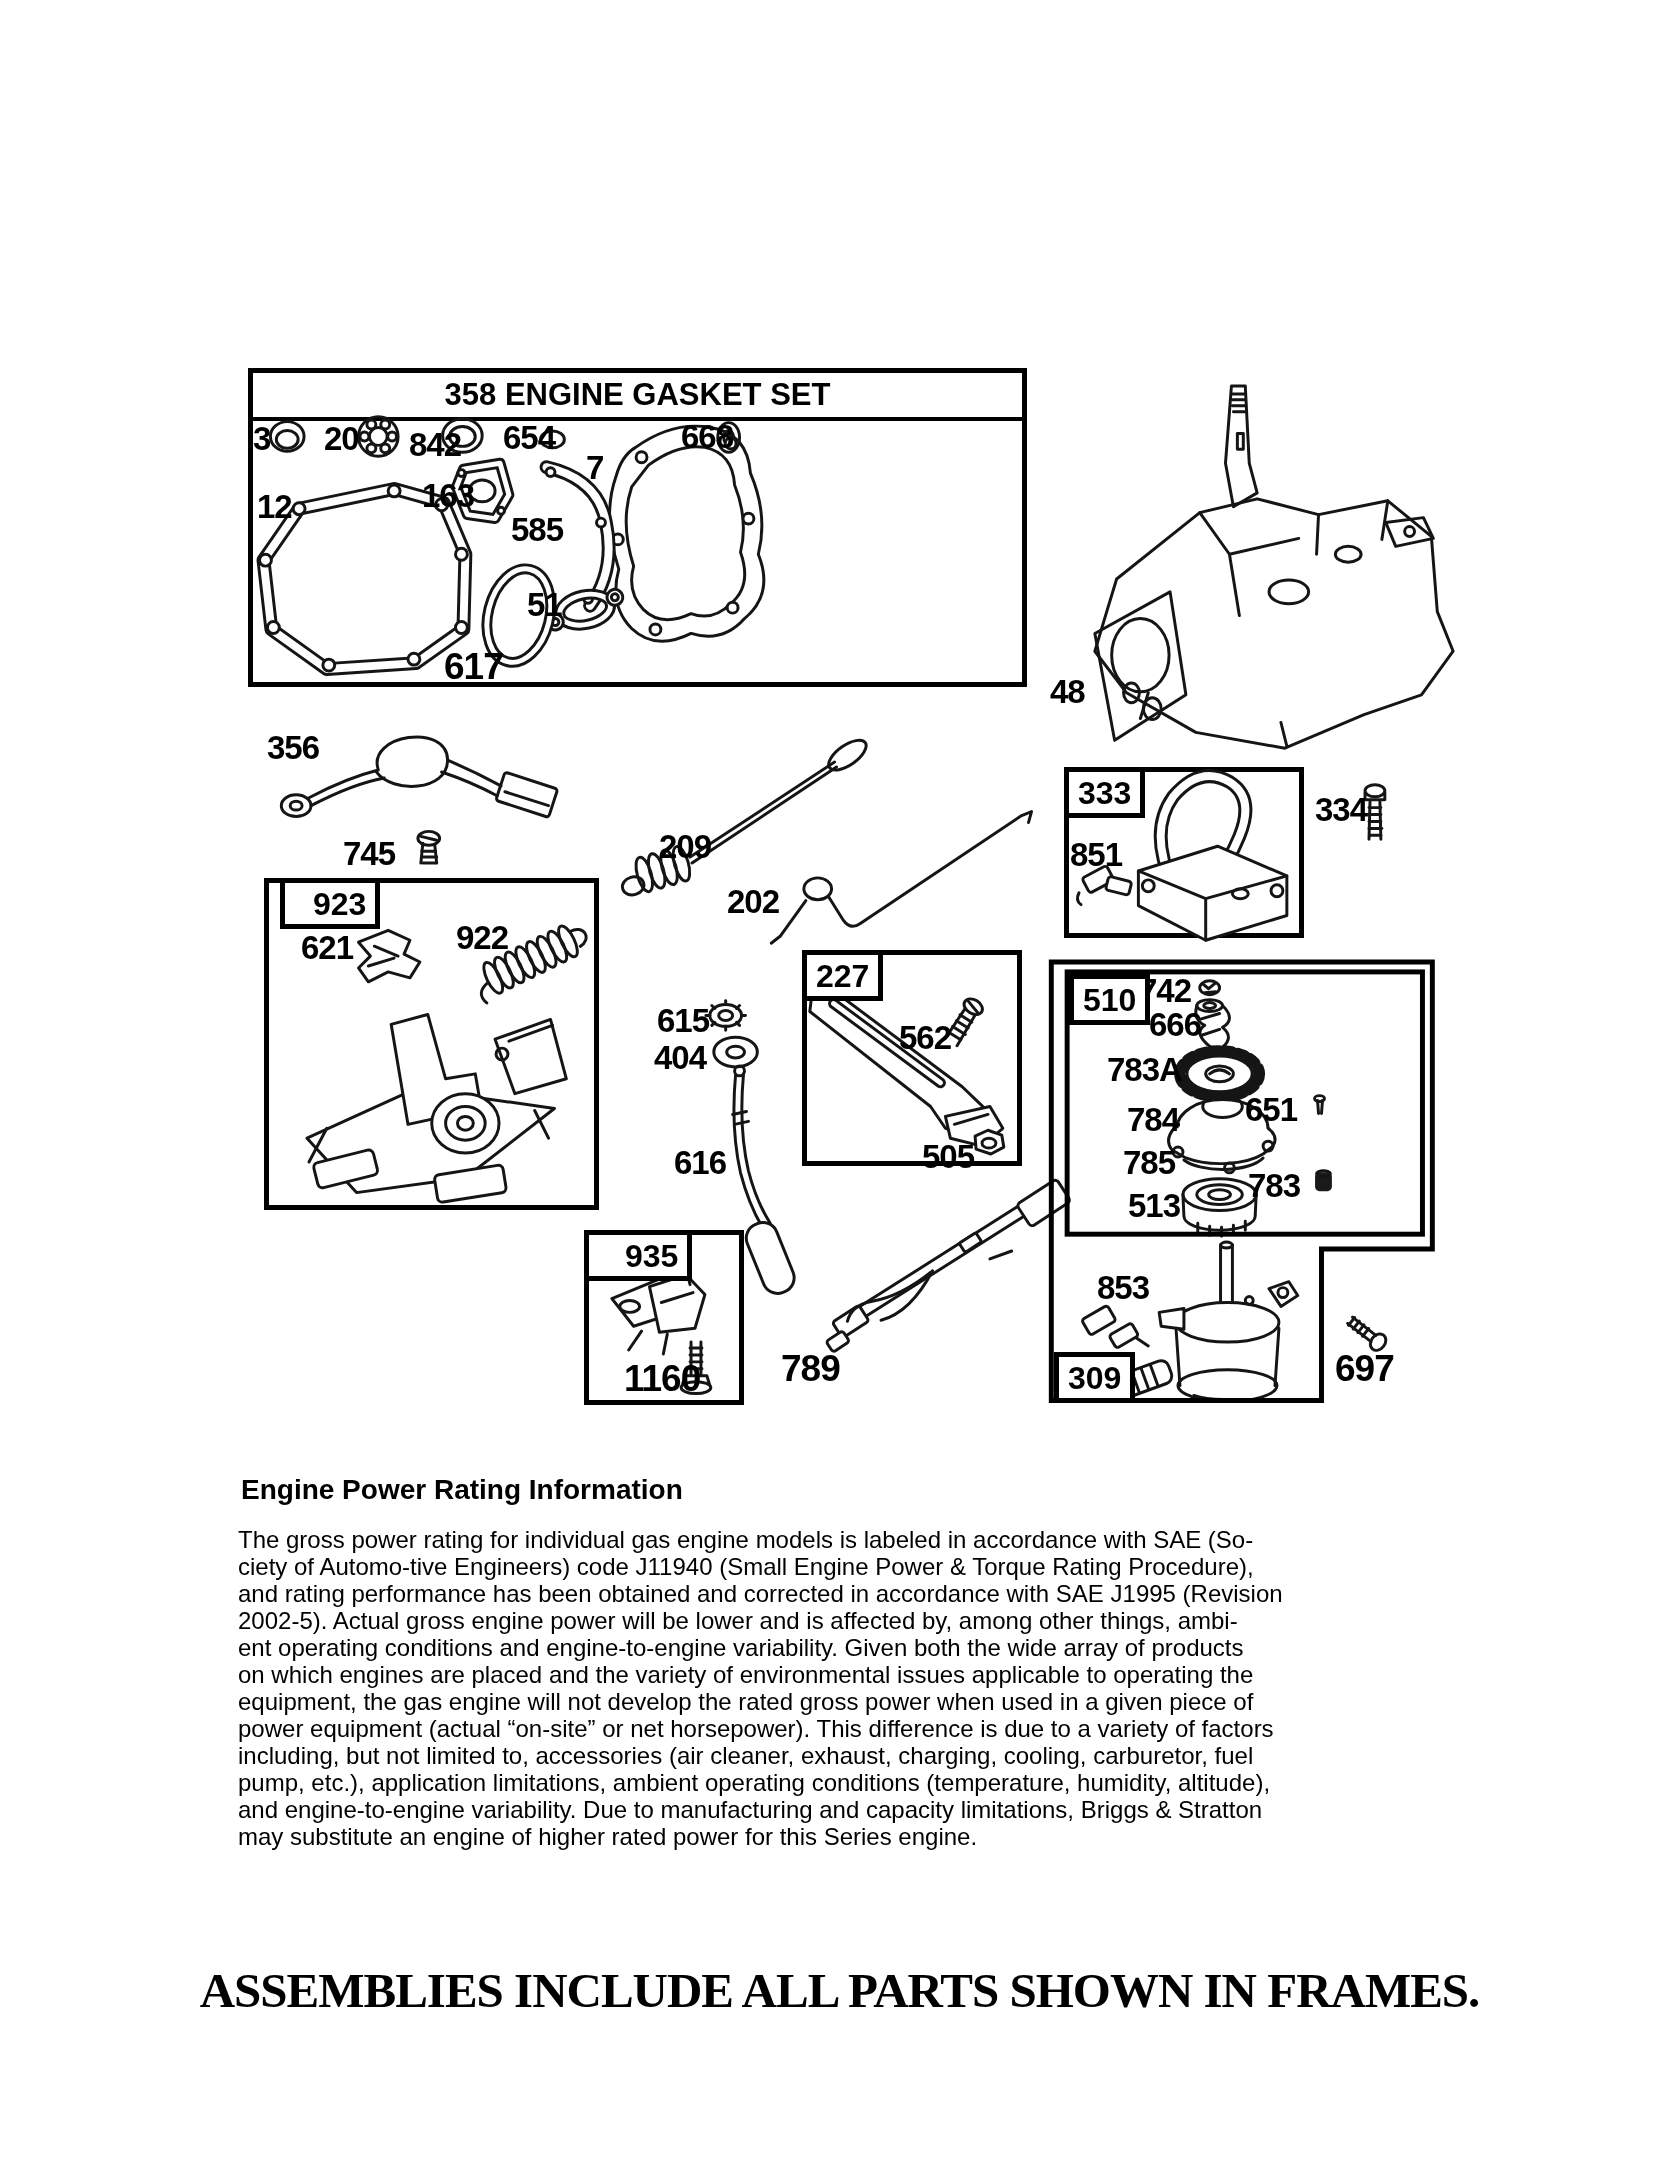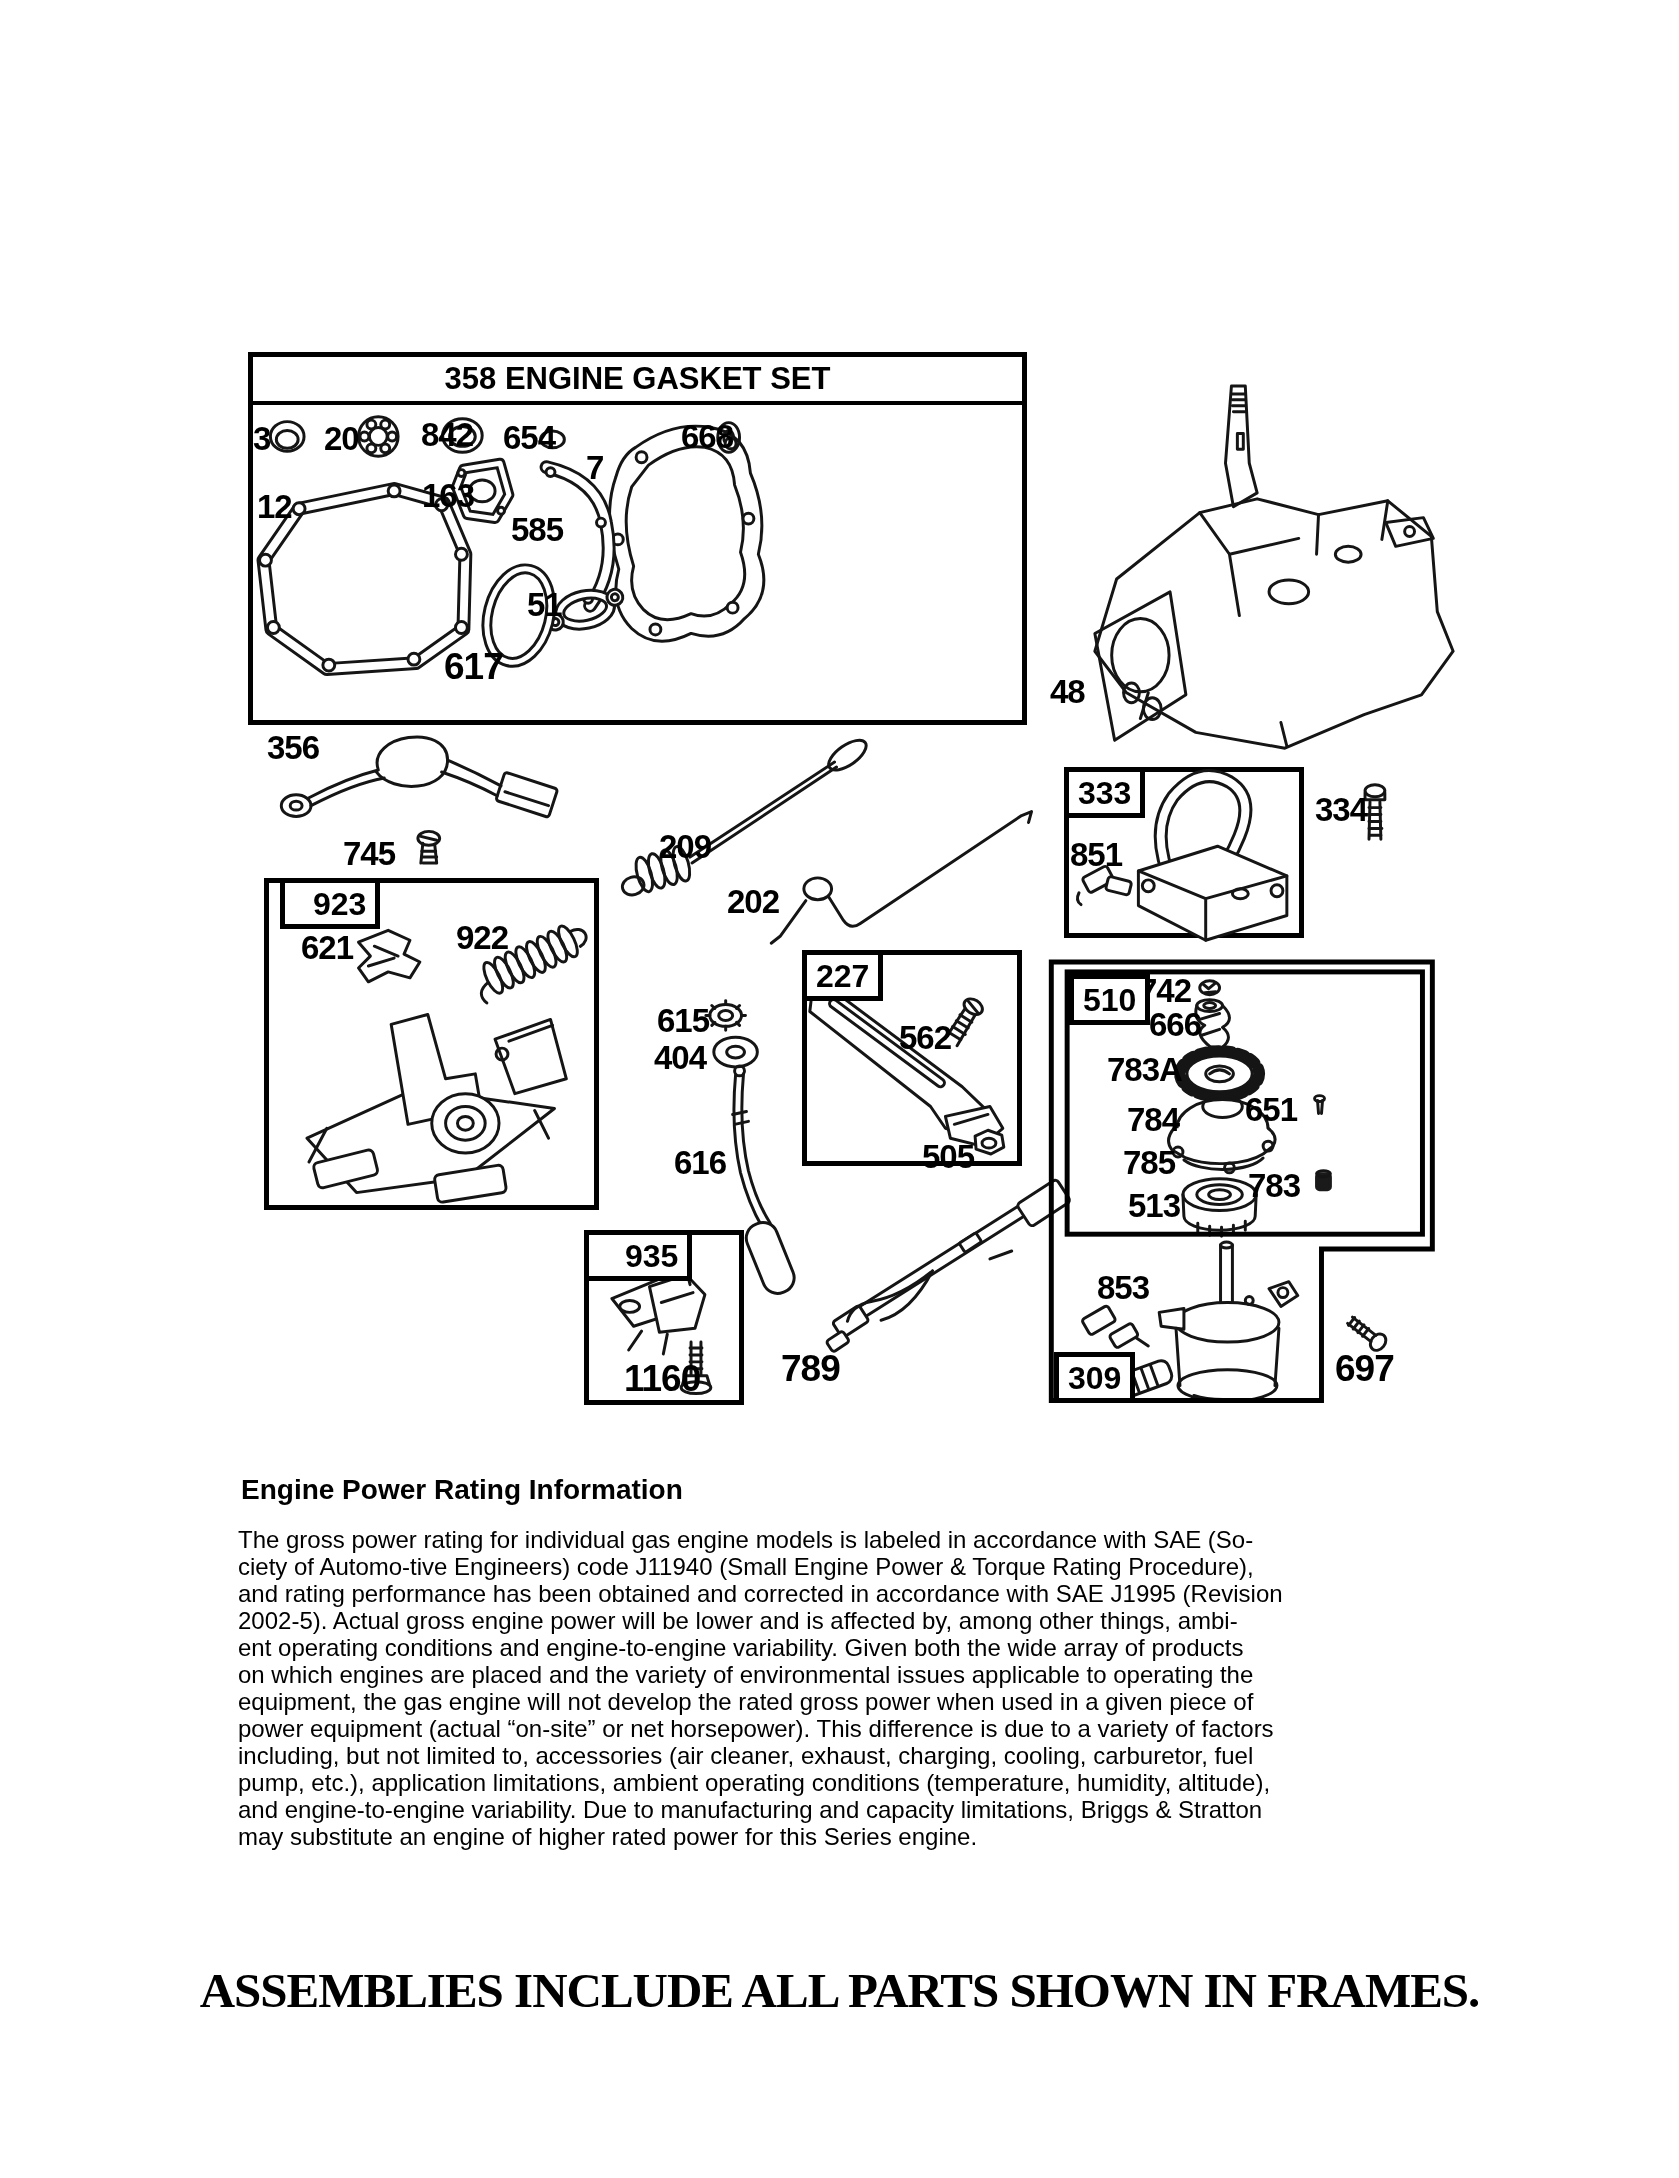--- a/index.html
+++ b/index.html
@@ -326,21 +326,21 @@
       <path d="M862,1338 L1042,1224 M856,1328 L1036,1214"></path>
       <rect class="wfill" x="1030" y="1202" width="48" height="27" rx="4" transform="rotate(-33 1054 1215)"></rect>
       <rect class="wfill" x="843" y="1326" width="32" height="19" rx="3" transform="rotate(-33 859 1335)"></rect>
       <rect class="wfill" x="836" y="1349" width="20" height="13" rx="3" transform="rotate(-33 846 1355)"></rect>
       <path d="M942,1284 q-32,26 -62,31 q-20,4 -24,20 M942,1284 q-22,42 -52,50"></path>
       <rect class="wfill" x="970" y="1250" width="20" height="11" rx="2" transform="rotate(-33 980 1255)"></rect>
       <path d="M1000,1272 l22,-8"></path>
     </g>
   </svg>
 
-  <div class="frame" style="left:248px;top:352px;width:779px;height:373px;">
+  <div class="frame" style="left:248px;top:368px;width:779px;height:319px;">
     <div class="frame-title">358 ENGINE GASKET SET</div>
   </div>
 
   <div class="frame" style="left:264px;top:878px;width:335px;height:332px;"></div>
   <div class="frame" style="left:802px;top:950px;width:220px;height:216px;"></div>
   <div class="frame" style="left:1064px;top:767px;width:240px;height:171px;"></div>
   <div class="frame" style="left:584px;top:1230px;width:160px;height:175px;"></div>
 
   <svg id="art2" width="1679" height="1445" viewBox="0 0 1696 1460" style="position:absolute;left:0;top:0;z-index:2;">
     <path d="M1062,972 H1447 V1262 H1335 V1415 H1062 Z" fill="none" stroke="#000" stroke-width="5"></path>
@@ -349,21 +349,21 @@
 
   <div class="tag" style="left:280px;top:878px;padding-left:28px;">923</div>
   <div class="tag" style="left:802px;top:950px;">227</div>
   <div class="tag" style="left:1064px;top:767px;">333</div>
   <div class="tag" style="left:584px;top:1230px;padding-left:36px;">935</div>
   <div class="tag" style="left:1069px;top:974px;">510</div>
   <div class="tag" style="left:1054px;top:1352px;">309</div>
 
   <div class="plabel" style="left:253px;top:422px;">3</div>
   <div class="plabel" style="left:324px;top:422px;">20</div>
-  <div class="plabel" style="left:409px;top:418px;margin-left:12px;">842</div>
+  <div class="plabel" style="left:409px;top:428px;">842</div>
   <div class="plabel" style="left:503px;top:421px;">654</div>
   <div class="plabel" style="left:681px;top:420px;">668</div>
   <div class="plabel" style="left:586px;top:451px;">7</div>
   <div class="plabel" style="left:422px;top:479px;">163</div>
   <div class="plabel" style="left:257px;top:490px;">12</div>
   <div class="plabel" style="left:511px;top:513px;">585</div>
   <div class="plabel" style="left:527px;top:588px;">51</div>
   <div class="plabel big" style="left:444px;top:648px;">617</div>
 
   <div class="plabel" style="left:1050px;top:675px;">48</div>

